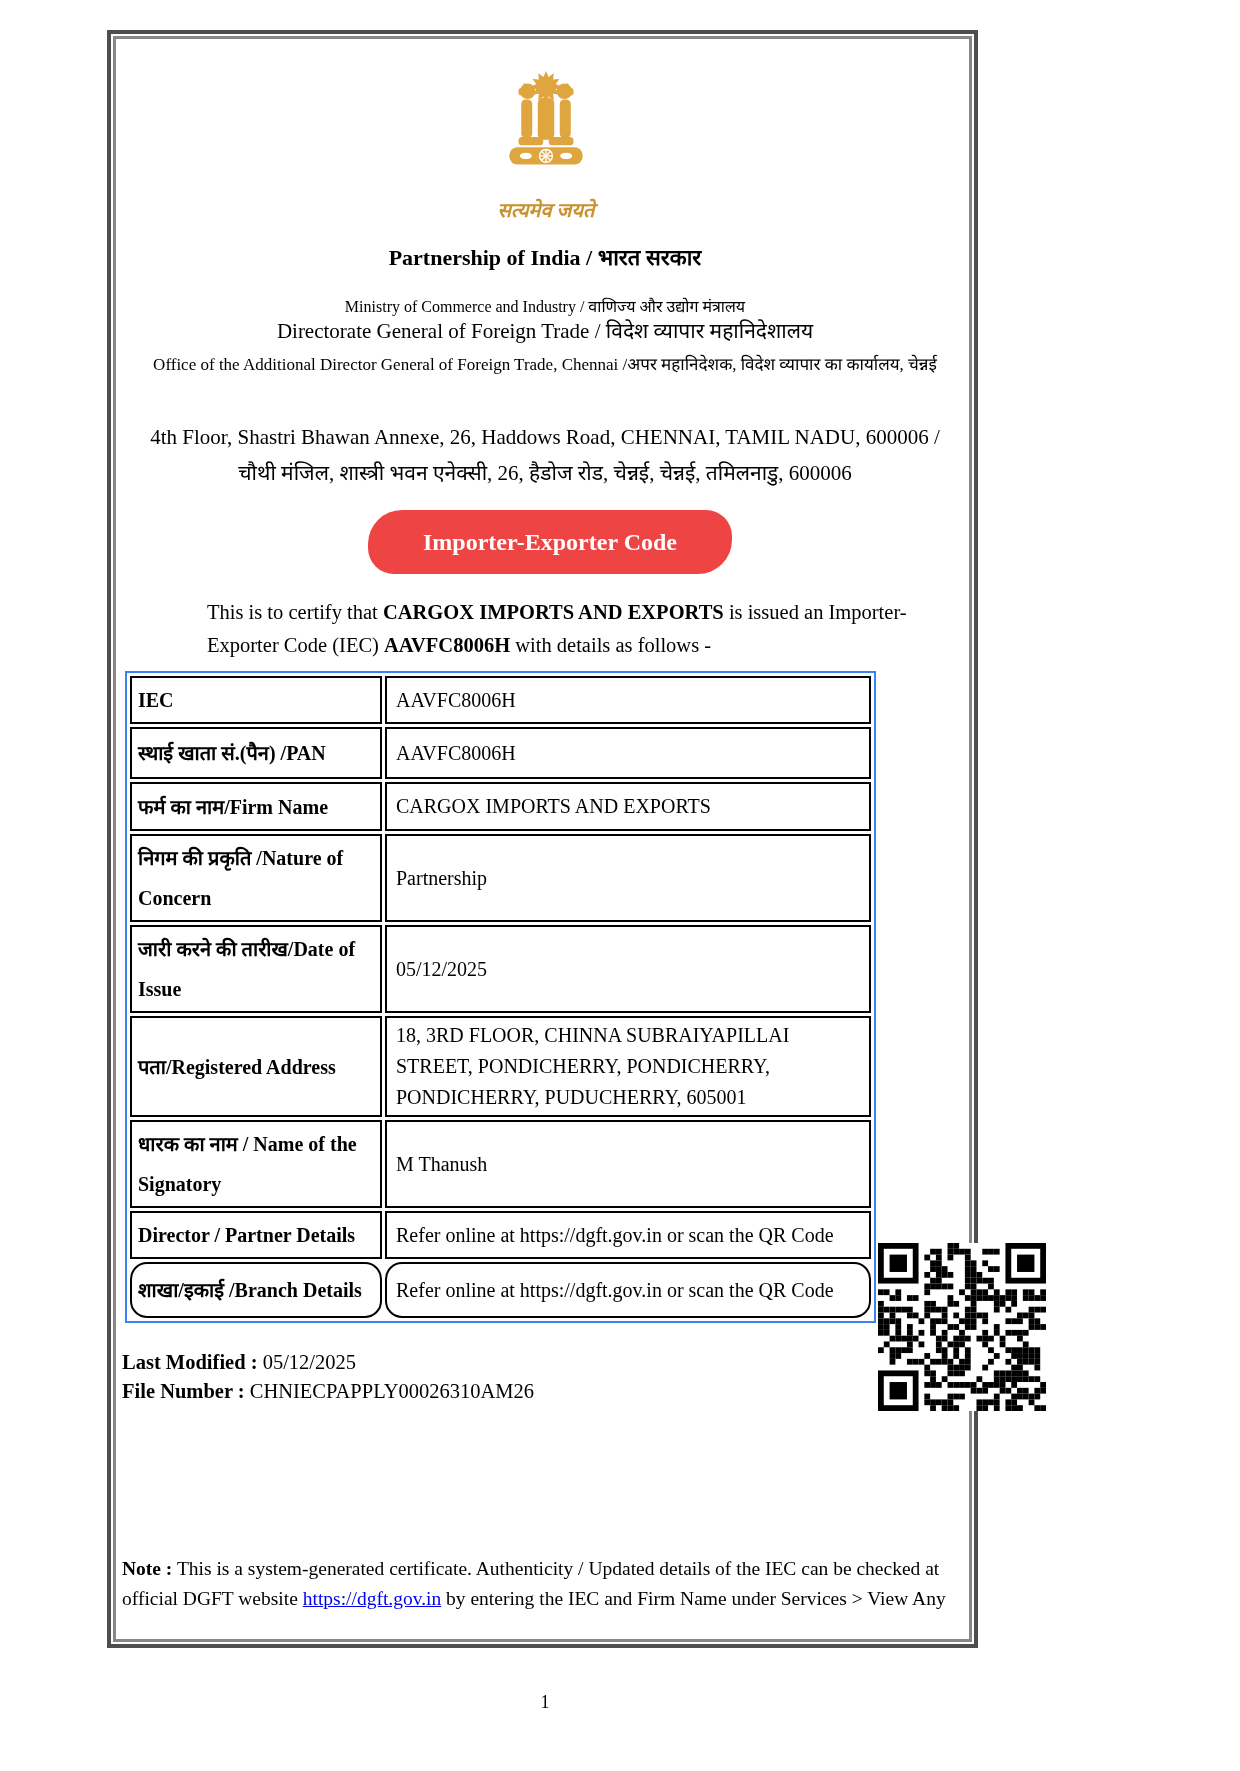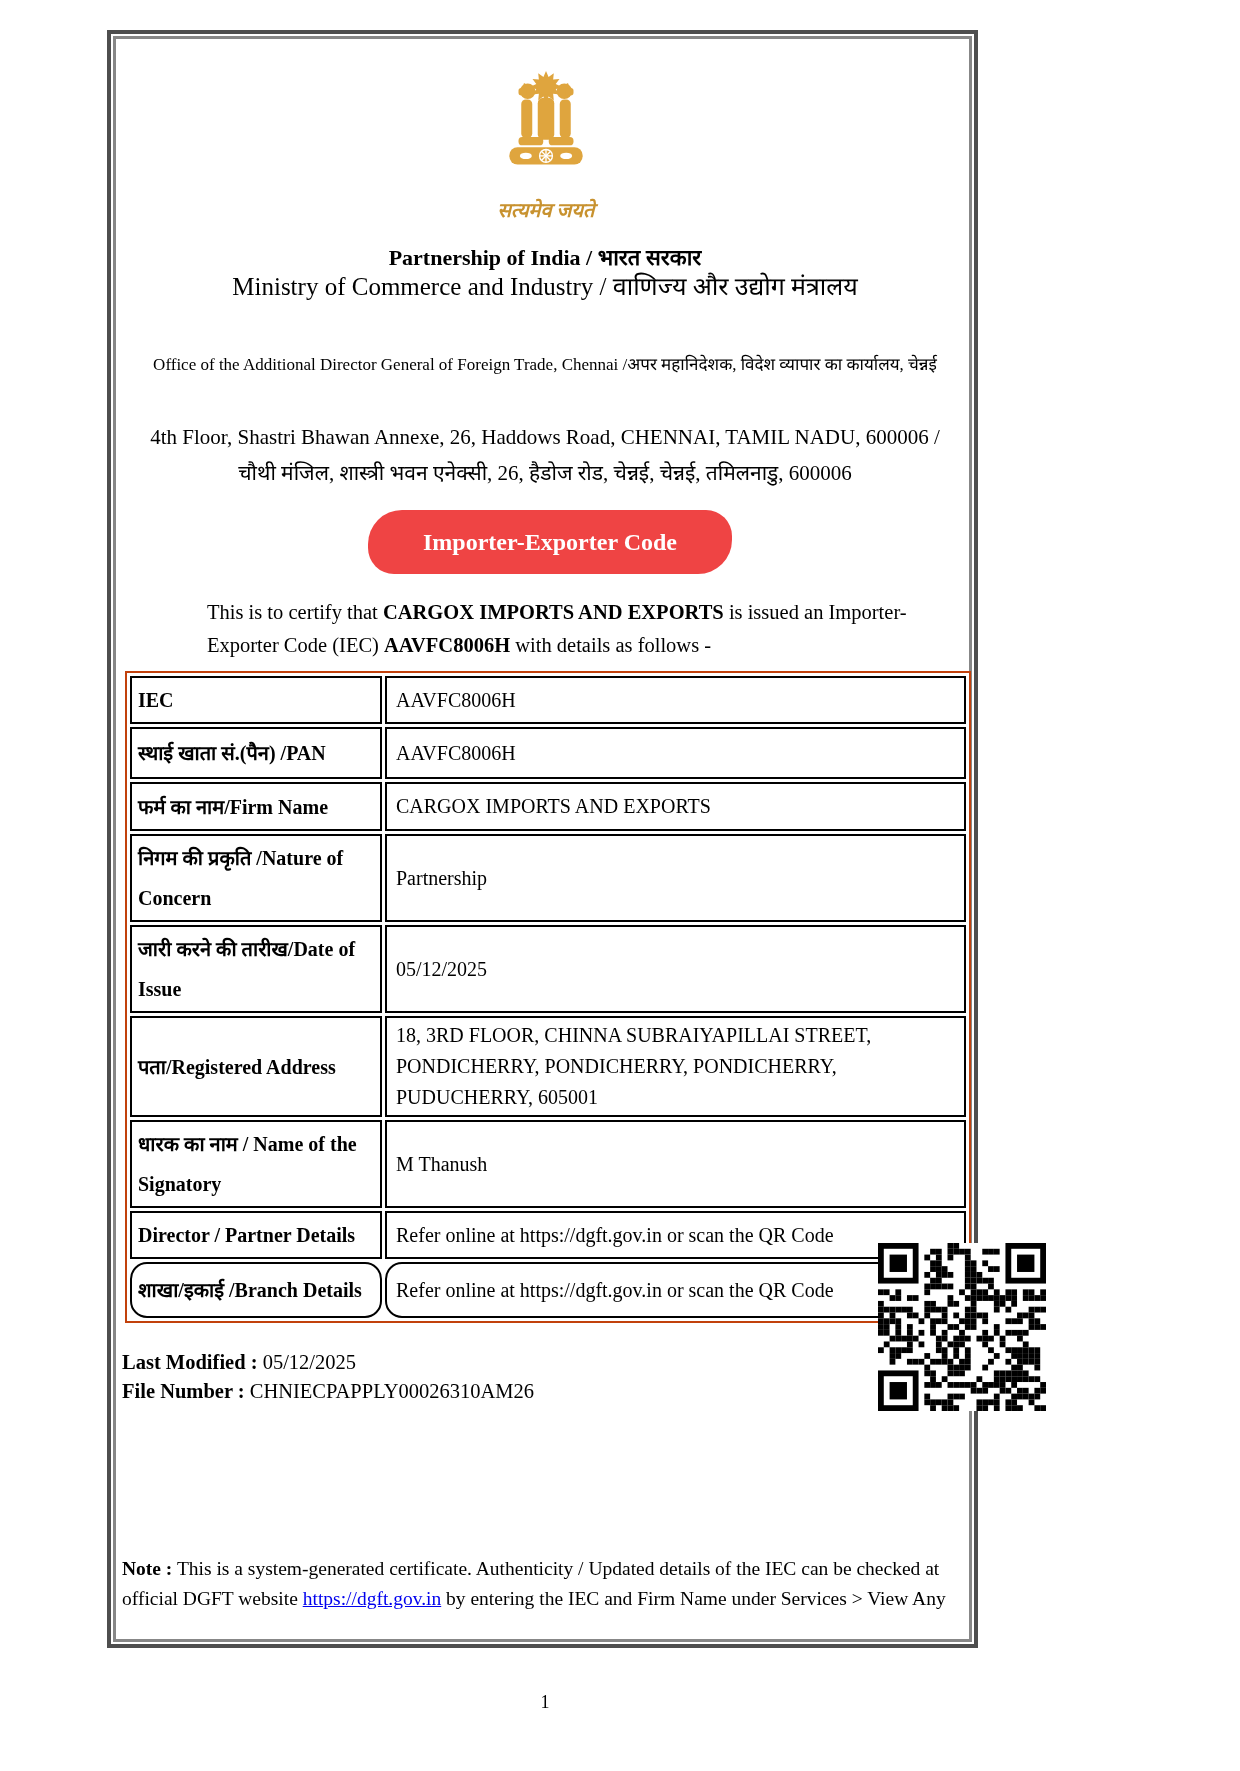--- a/index.html
+++ b/index.html
@@ -24,39 +24,39 @@
     border:3px solid #878787;
     background:#fff;
   }
   .emblem { position:absolute; left:491px; top:64px; width:110px; height:104px; }
   .motto {
     position:absolute; left:346px; top:196px; width:400px;
     text-align:center; font-size:20px; font-weight:600; color:#c8922f;font-style:italic;
   }
   .hline { position:absolute; left:112px; width:866px; text-align:center; }
   .gov-line   { top:241px; font-size:22px; font-weight:bold; }
-  .ministry-line { top:268px; font-size:25px; }
+  .ministry-line { top:295px; font-size:16px; }
   .dgft-line  { top:316px; font-size:21px; }
   .office-line { top:347px; left:150px; width:790px; font-size:17px; line-height:36px; }
   .floor-line  { top:419px; left:140px; width:810px; font-size:21px; line-height:36px; }
   .badge {
     position:absolute; left:368px; top:510px; width:364px; height:64px;
     background:#ef4444; border-radius:34px 26px 34px 26px;
     color:#fff; text-align:center; line-height:64px;
     font-size:24px; font-weight:bold;
   }
   .certify {
     position:absolute; left:207px; top:596px; width:700px;
     font-size:20.5px; line-height:32.5px;
   }
   .certify b { font-weight:bold; }
   table.details {
-    position:absolute; left:125px; top:671px; width:846px;
+    position:absolute; left:125px; top:671px; width:751px;
     border-collapse:separate; border-spacing:3px;
-    border:2px solid #c2410c;
+    border:2px solid #3b82f6;
   }
   table.details td {
     border:2px solid #000;
     vertical-align:middle;
     font-size:20px;
   }
   td.lbl {
     width:252px; font-weight:bold;
     padding:2px 4px 2px 6px; line-height:40px;
   }
@@ -117,20 +117,21 @@
     </g>
     <g fill="#ffffff">
       <ellipse cx="38" cy="99.5" rx="6.5" ry="3.5"></ellipse>
       <ellipse cx="82" cy="99.5" rx="6.5" ry="3.5"></ellipse>
     </g>
   </svg>
   <div class="motto">सत्यमेव जयते</div>
 
   <div class="hline gov-line">Partnership of India / भारत सरकार</div>
   <div class="hline ministry-line">Ministry of Commerce and Industry / वाणिज्य और उद्योग मंत्रालय</div>
+  <div class="hline dgft-line">Directorate General of Foreign Trade / विदेश व्यापार महानिदेशालय</div>
   <div class="hline office-line">Office of the Additional Director General of Foreign Trade, Chennai /अपर महानिदेशक, विदेश व्यापार का कार्यालय, चेन्नई</div>
   <div class="hline floor-line">4th Floor, Shastri Bhawan Annexe, 26, Haddows Road, CHENNAI, TAMIL NADU, 600006  / चौथी मंजिल, शास्त्री भवन एनेक्सी, 26, हैडोज रोड, चेन्नई, चेन्नई, तमिलनाडु, 600006</div>
 
   <div class="badge">Importer-Exporter Code</div>
 
   <div class="certify"><span>This is to certify that </span><b>CARGOX IMPORTS AND EXPORTS</b><span> is issued an Importer-Exporter Code (IEC) </span><b>AAVFC8006H</b><span> with details as follows -</span></div>
 
   <table class="details">
     <tbody>
         <tr class="r0">

